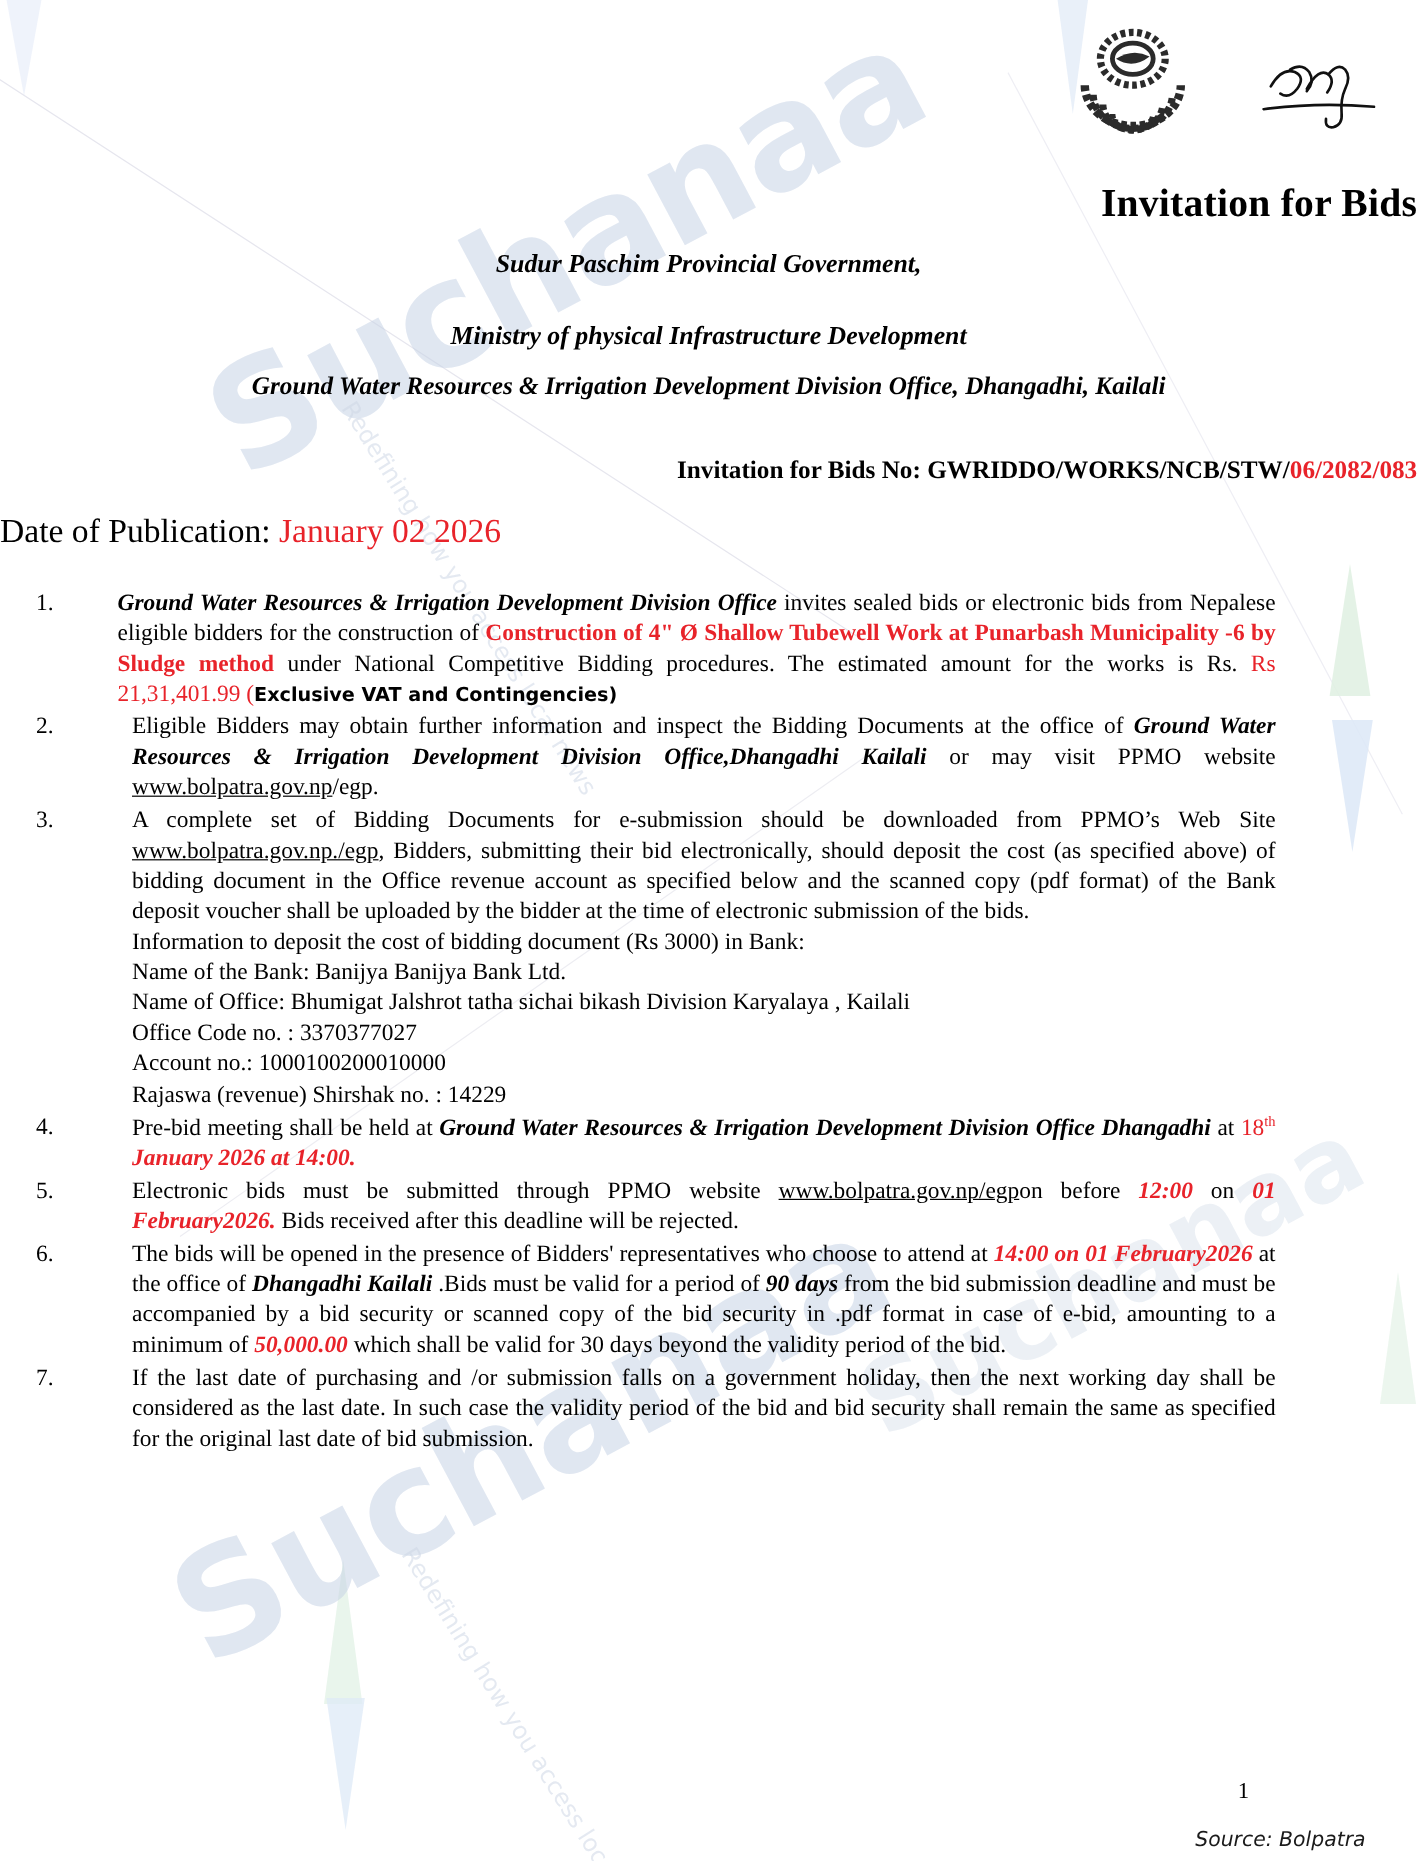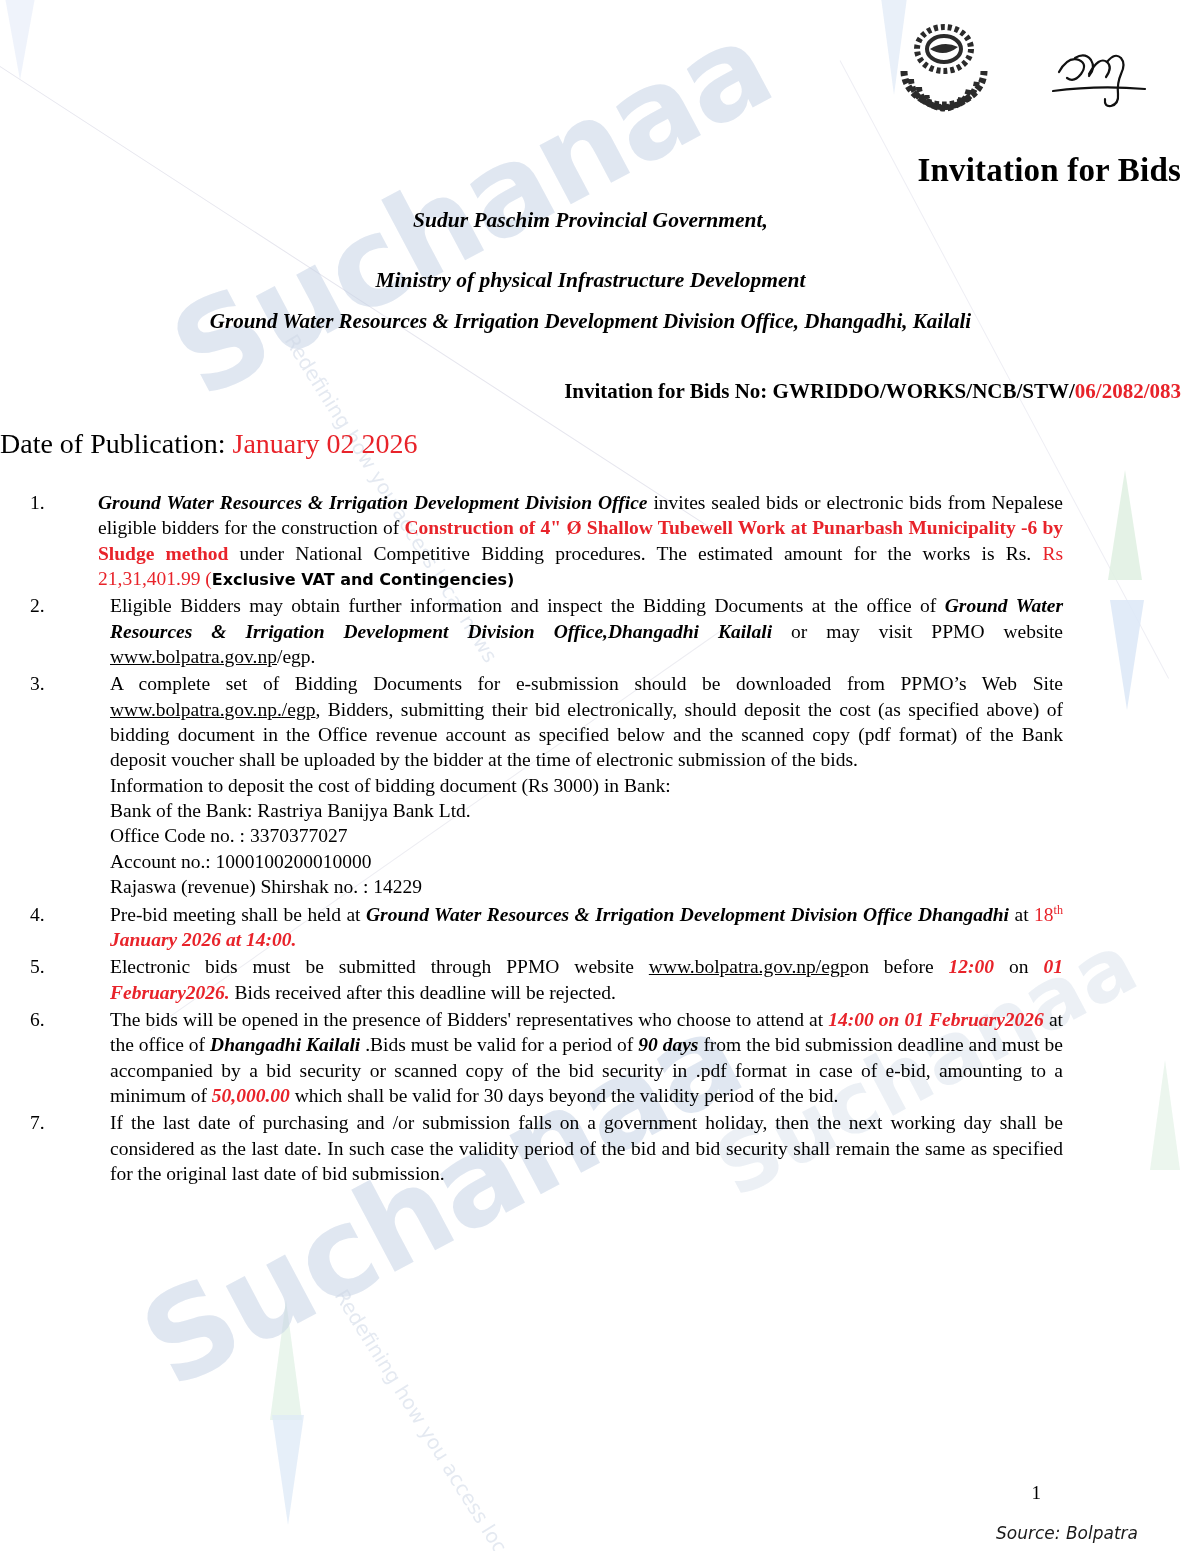--- a/index.html
+++ b/index.html
@@ -358,21 +358,22 @@
       <span class="num">1.</span><span class="bi">Ground Water Resources &amp; Irrigation Development Division Office</span><span> invites sealed bids or electronic bids from Nepalese eligible bidders for the construction of </span><span class="red-b">Construction of 4" Ø Shallow Tubewell  Work at Punarbash Municipality -6 by Sludge method</span><span> under National Competitive Bidding procedures. The estimated amount for the works is Rs. </span><span class="red">Rs 21,31,401.99</span><span class="red"> (</span><span class="sans-b">Exclusive VAT and Contingencies)</span>
     </li>
 
     <li class="just">
       <span class="num">2.</span><span>Eligible Bidders may obtain further information and inspect the Bidding Documents at the office of </span><span class="bi">Ground Water Resources &amp; Irrigation Development Division Office,Dhangadhi Kailali</span><span> or may visit PPMO website </span><span class="u">www.bolpatra.gov.np</span><span>/egp.</span>
     </li>
 
     <li class="just">
       <span class="num">3.</span><span>A complete set of Bidding Documents for e-submission should be downloaded from PPMO’s Web Site </span><span class="u">www.bolpatra.gov.np./egp</span><span>, Bidders, submitting their bid electronically, should deposit the cost (as specified above) of bidding document in the Office revenue account as specified below and the scanned copy (pdf format) of the Bank deposit voucher shall be uploaded by the bidder at the time of electronic submission of the bids.</span>
       <span class="sub-line">Information to deposit the cost of bidding document (Rs 3000) in Bank:</span>
-      <span class="sub-line">Bank of the Bank: Rastriya Banijya Bank Ltd.</span>
+      <span class="sub-line">Name of the Bank: Banijya Banijya Bank Ltd.</span>
+      <span class="sub-line">Name of Office: Bhumigat Jalshrot tatha sichai bikash Division Karyalaya , Kailali</span>
       <span class="sub-line"> Office Code no. : 3370377027</span>
       <span class="sub-line">Account no.: 1000100200010000</span>
       <span class="sub-line">Rajaswa (revenue) Shirshak no. : 14229</span>
     </li>
 
     <li class="just">
       <span class="num">4.</span><span>Pre-bid meeting shall be held at </span><span class="bi">Ground Water Resources &amp; Irrigation Development Division Office Dhangadhi</span><span> at </span><span class="red">18</span><sup class="red">th</sup><span class="red-bi"> January  2026 at 14:00.</span>
     </li>
 
     <li class="just">

